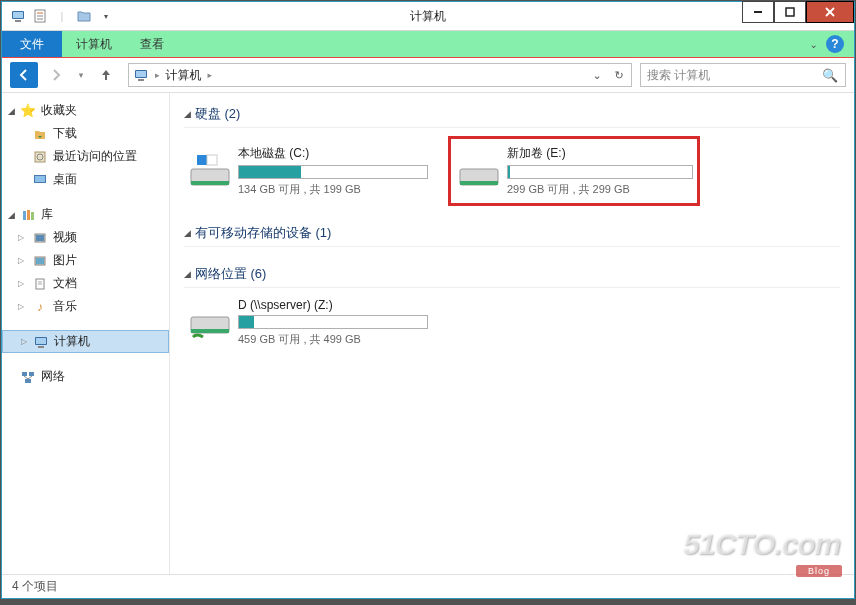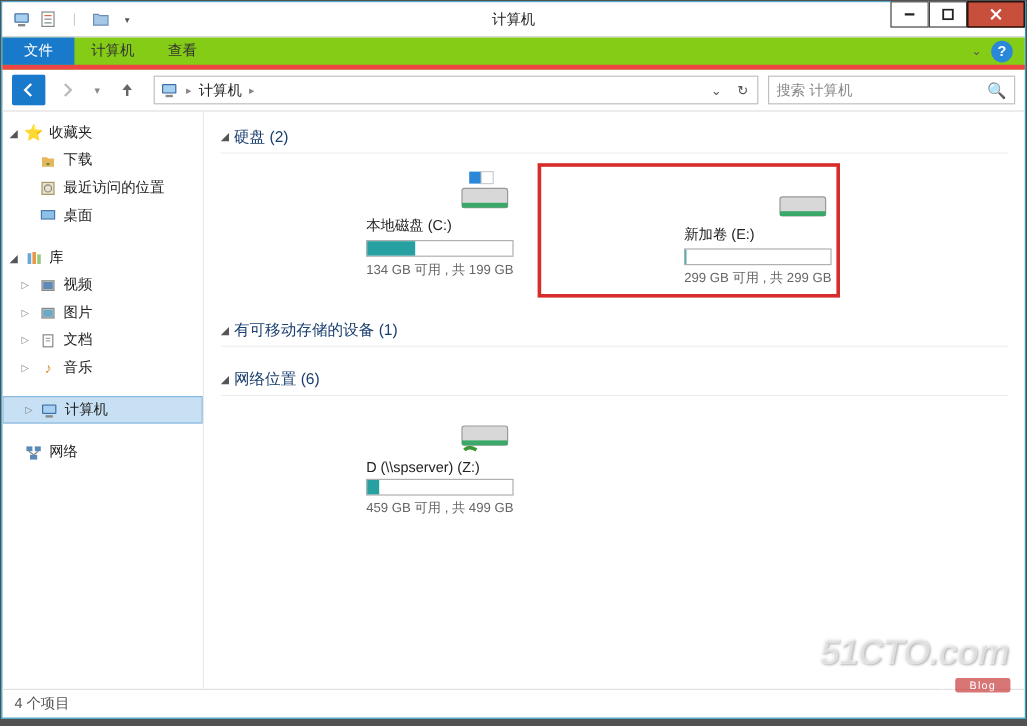--- a/index.html
+++ b/index.html
@@ -10,21 +10,21 @@
     .titlebar { background: #fff; height: 29px; display: flex; align-items: center; position: relative; border-bottom: 1px solid #d8d8d8; }
     .titlebar-icons { display: flex; gap: 6px; padding-left: 8px; align-items: center; }
     .tb-icon { width: 16px; height: 16px; display: flex; align-items: center; justify-content: center; font-size: 11px; }
     .titlebar-title { position: absolute; left: 50%; transform: translateX(-50%); font-size: 12px; color: #222; }
     .titlebar-controls { position: absolute; right: 0; top: -1px; display: flex; }
     .tbc-btn { width: 32px; height: 22px; display: flex; align-items: center; justify-content: center; font-size: 11px; border: 1px solid #444; background: #fff; }
     .tbc-close { background: #c94f3d; color: #fff; border-color: #000; width: 48px; }
     .tbc-min, .tbc-max { background: #fff; }
     
     
-    .ribbon { height: 27px; background: #84cc16; border-bottom: 4px solid #ef4444; display: flex; align-items: stretch; }
+    .ribbon { height: 27px; background: #86efac; border-bottom: 1px solid #ef4444; display: flex; align-items: stretch; }
     .ribbon-file { background: #1979ca; color: #fff; padding: 0 18px; font-size: 12px; display: flex; align-items: center; }
     .ribbon-tab { padding: 0 14px; font-size: 12px; color: #333; display: flex; align-items: center; cursor: default; }
     .ribbon-right { margin-left: auto; display: flex; align-items: center; padding-right: 10px; gap: 8px; }
     .help-icon { width: 18px; height: 18px; border-radius: 50%; background: #2a88d8; color: #fff; font-size: 12px; display: flex; align-items: center; justify-content: center; font-weight: bold; }
     
     
     .navbar { height: 34px; display: flex; align-items: center; padding: 4px 8px; gap: 4px; }
     .nav-btn { width: 28px; height: 26px; display: flex; align-items: center; justify-content: center; font-size: 14px; color: #888; border: 1px solid transparent; }
     .nav-btn.active { background: #1979ca; color: #fff; border-radius: 2px; }
     .nav-up { color: #555; }
@@ -47,21 +47,21 @@
     .sb-item { display: flex; align-items: center; padding: 3px 6px 3px 30px; font-size: 12px; color: #222; cursor: default; }
     .sb-item.selected { background: #c7e0f4; border: 1px solid #8ab9e0; padding: 2px 5px 2px 18px; }
     .sb-iicon { width: 16px; height: 16px; margin-right: 5px; display: flex; align-items: center; justify-content: center; font-size: 12px; }
     
     
     .content { flex: 1; padding: 8px 14px; overflow-y: auto; }
     .section { margin-bottom: 14px; }
     .section-header { display: flex; align-items: center; font-size: 13px; color: #1a3e6f; padding: 4px 0; border-bottom: 1px solid #eee; margin-bottom: 8px; }
     .section-arrow { font-size: 9px; margin-right: 4px; color: #555; }
     .drive-row { display: flex; gap: 18px; flex-wrap: wrap; }
-    .drive { display: flex; align-items: flex-end; width: 246px; padding: 2px; flex-direction: column; }
+    .drive { display: flex; align-items: center; width: 246px; padding: 2px; }
     .drive.highlighted { border: 3px solid #d82c2c; width: 252px; padding: 6px 4px; }
     .drive-bigicon { width: 48px; height: 42px; display: flex; align-items: center; justify-content: center; flex-shrink: 0; }
     .drive-body { flex: 1; padding-left: 4px; }
     .drive-title { font-size: 12px; color: #222; margin-bottom: 3px; }
     .drive-bar { height: 14px; border: 1px solid #b0b0b0; background: #fff; position: relative; margin-bottom: 3px; }
     .drive-fill { height: 100%; background: #26a0a0; }
     .drive-sub { font-size: 11px; color: #666; }
     
     
     .statusbar { height: 24px; border-top: 1px solid #e0e0e0; display: flex; align-items: center; padding: 0 10px; font-size: 12px; color: #555; }

